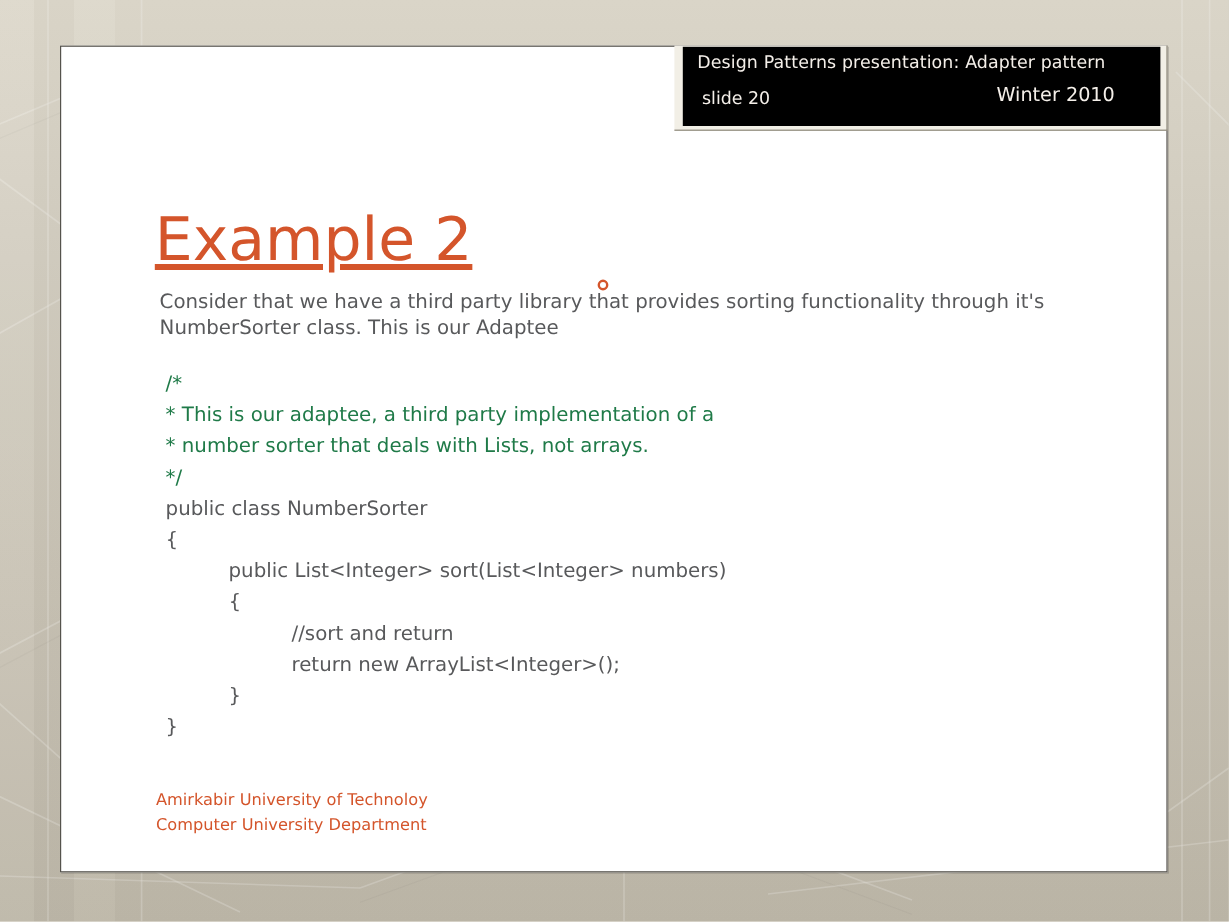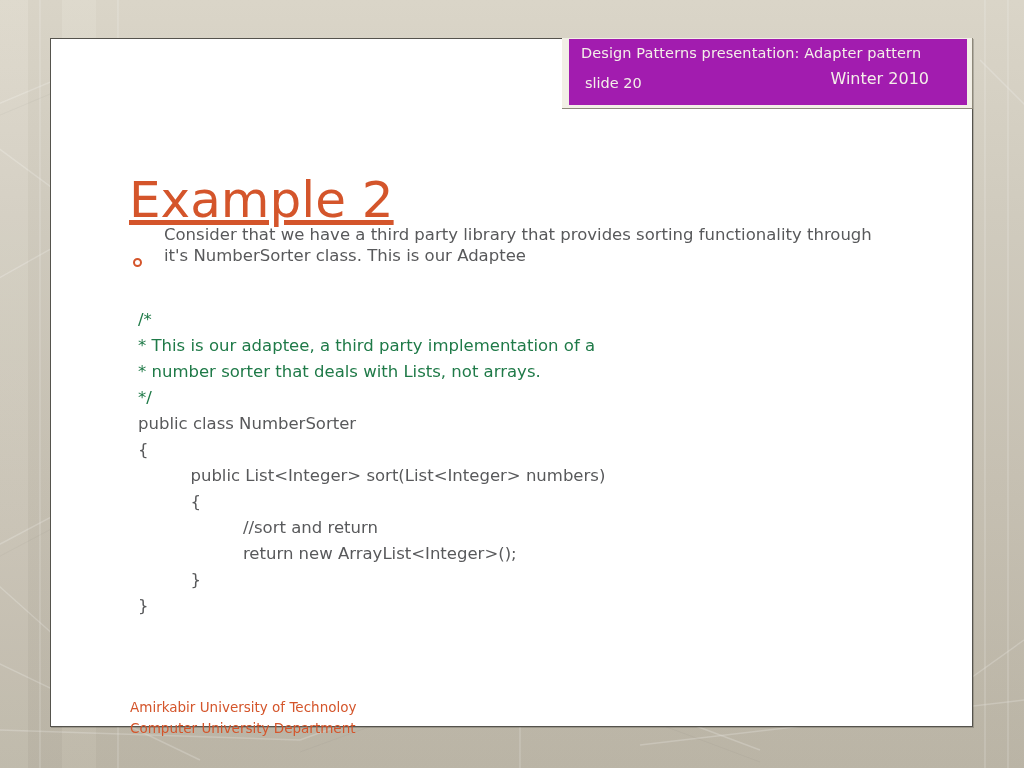--- a/index.html
+++ b/index.html
@@ -61,21 +61,21 @@
     border-right: 1px solid #8d887a;
     border-bottom: 1px solid #8d887a;
     box-sizing: border-box;
   }
   #header-banner {
     position: absolute;
     left: 518px;
     top: 0px;
     width: 398px;
     height: 66px;
-    background: #a21caf;
+    background: #000000;
     box-sizing: border-box;
     color: #f4efe9;
   }
   #banner-title {
     position: absolute;
     left: 12px;
     top: 6px;
     font-size: 14.5px;
     letter-spacing: 0.1px;
     white-space: nowrap;
@@ -108,21 +108,22 @@
     text-decoration: underline;
   }
 
   
   #bullet-block {
     position: absolute;
     left: 82px;
     top: 186px;
     width: 760px;
     display: flex;
-    align-items: flex-end;
+    align-items: center;
+    flex-direction: column;
   }
   #bullet-marker {
     flex: 0 0 auto;
     width: 9px;
     height: 9px;
     margin-top: 8px;
     margin-right: 22px;
     border: 2.5px solid #d4552b;
     border-radius: 50%;
     box-sizing: border-box;
@@ -153,21 +154,20 @@
   }
 
   
   #footer {
     position: absolute;
     left: 79px;
     top: 618px;
     font-size: 13.5px;
     line-height: 1.55;
     color: #d4552b;
-    margin-top: 40px;
   }
   .footer-line { white-space: nowrap; }
 </style>
 </head>
 <body>
 
 <div id="bg-layer">
   <svg id="bg-pattern" viewBox="0 0 1024 768" preserveAspectRatio="none">
     <g stroke="#ffffff" stroke-opacity="0.38" fill="none" stroke-width="1.4">
       <path d="M-40 120 L150 40 L330 150 L150 260 Z"></path>

